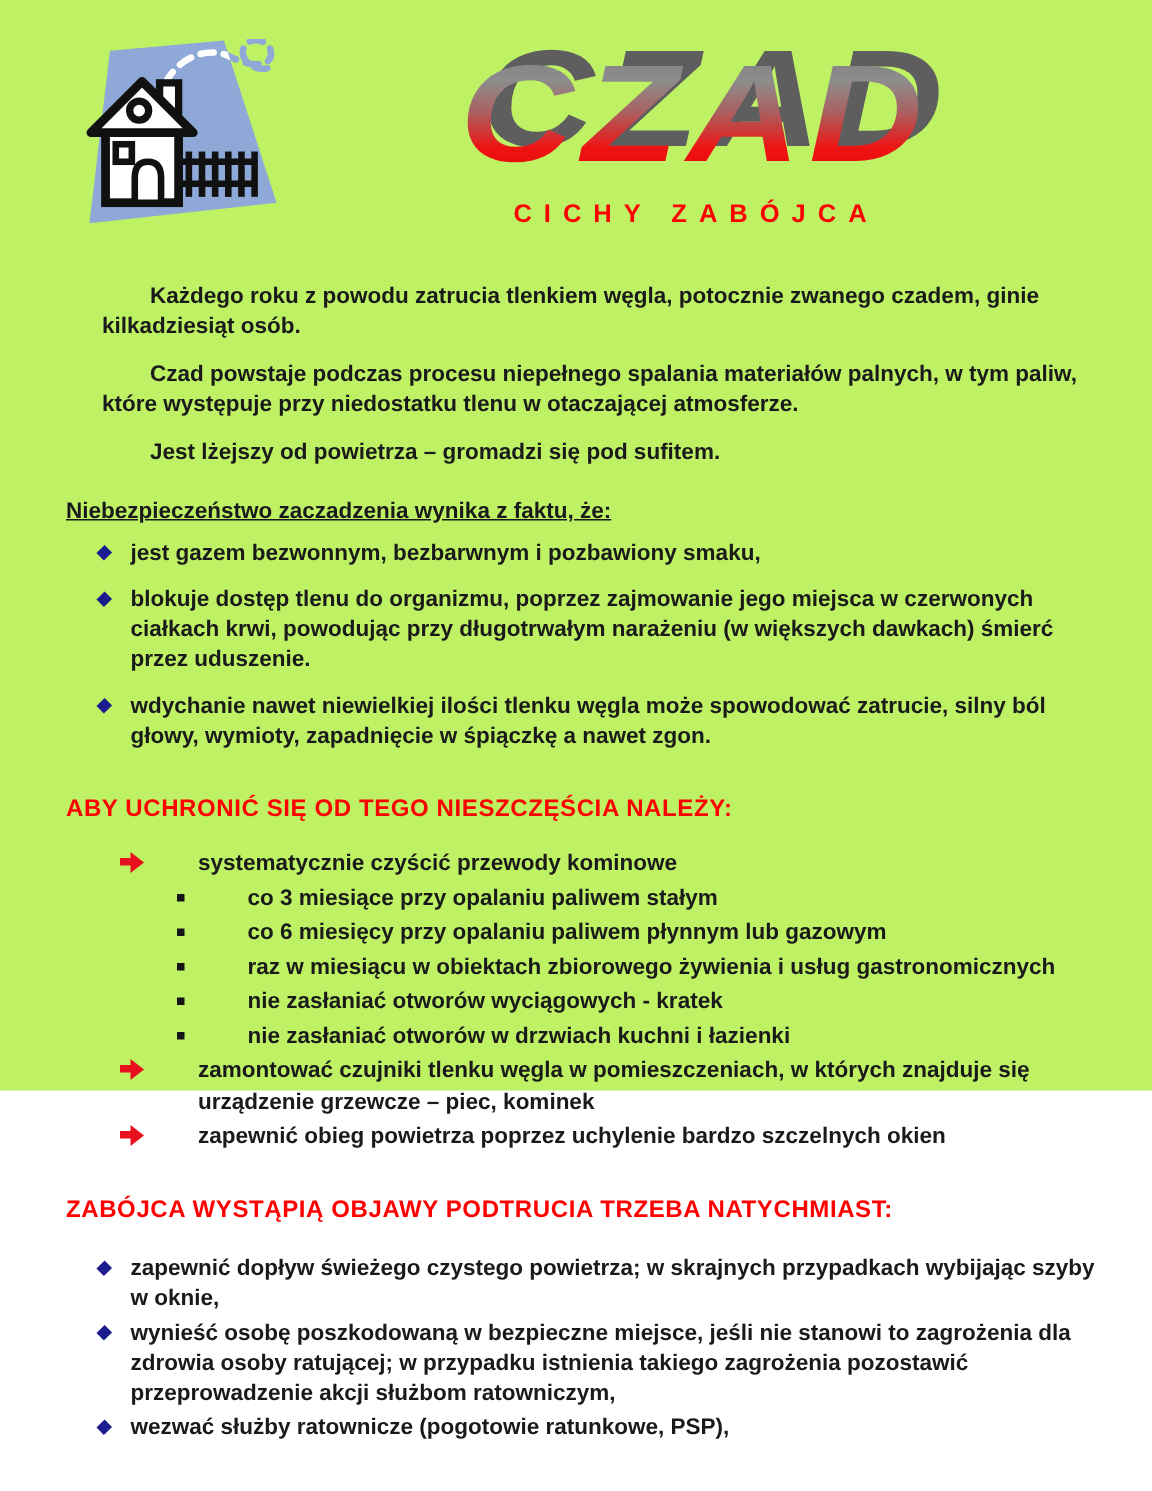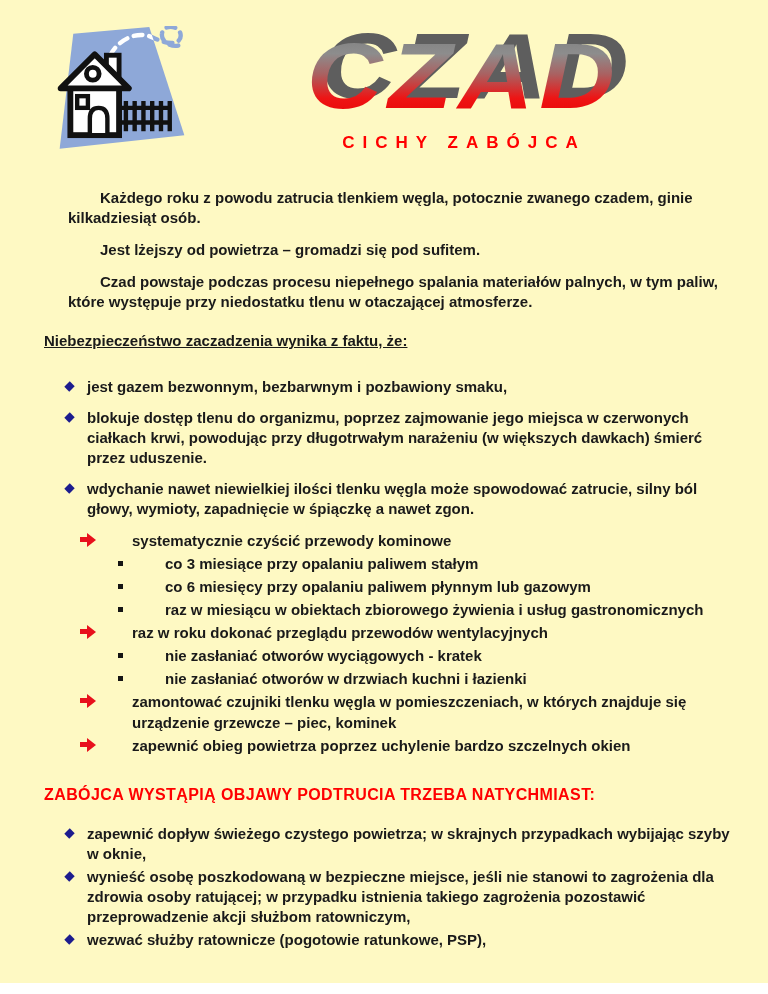--- a/index.html
+++ b/index.html
@@ -1,19 +1,19 @@
 <!DOCTYPE html>
 <html lang="pl"><head>
 <meta charset="utf-8">
 <style>
   html,body{margin:0;padding:0;background:#ffffff;}
   body{width:768px;height:994px;overflow:hidden;
        font-family:"Liberation Sans","DejaVu Sans",sans-serif;
        font-weight:bold;color:#1a1a1a;}
-  .page{width:768px;height:983px;position:relative;background:#fef9c3;}
+  .page{width:768px;height:727px;position:relative;background:#bef264;}
 
   
   .header{display:flex;align-items:flex-start;padding:26px 40px 0 44px;height:150px;}
   .house-art{flex:none;width:156px;height:152px;}
   .logo-block{flex:1;text-align:center;padding-top:8px;}
   .logo-word{position:relative;display:inline-block;font-style:italic;font-weight:bold;
              font-size:92px;line-height:0.92;letter-spacing:5px;
              transform:scaleX(1.14);transform-origin:50% 50%;}
   .logo-word .shadow{position:absolute;left:12px;top:-10px;color:#5e5e5e;white-space:nowrap;}
   .logo-word .face{position:relative;color:#e00000;white-space:nowrap;}
@@ -22,21 +22,21 @@
       background:linear-gradient(180deg,#7a7a7a 0%,#8d8d8d 28%,#a96262 48%,#ee1414 72%,#e60000 100%);
       -webkit-background-clip:text;background-clip:text;color:transparent;}
   }
   .logo-subtitle{margin-top:14px;font-size:17px;letter-spacing:8px;color:#ff0000;}
 
   
   .intro{padding:12px 40px 0 68px;}
   .intro p{margin:0 0 12px 0;font-size:15px;line-height:20px;text-indent:32px;}
 
   
-  .u-heading{margin:20px 0 24px 44px;font-size:15px;text-decoration:underline;}
+  .u-heading{margin:20px 0 6px 44px;font-size:15px;text-decoration:underline;}
   .red-heading{margin:30px 40px 16px 44px;font-size:16px;color:#ff0000;letter-spacing:0.4px;}
 
   
   ul.doc-list{list-style:none;margin:0;}
   ul.blue-list{padding:4px 38px 0 66px;}
   ul.blue-list li{margin-bottom:11px;justify-content:flex-end;}
   ul.blue-list.tight li{margin-bottom:3px;}
   ul.arrow-list{padding:0 30px 0 80px;}
   ul.arrow-list li{margin-bottom:2px;gap:28px;}
   .li{display:flex;align-items:flex-start;font-size:15px;line-height:20px;}
@@ -103,60 +103,57 @@
       <div class="logo-word">
         <span class="shadow">CZAD</span>
         <span class="face">CZAD</span>
       </div>
       <div class="logo-subtitle">CICHY ZABÓJCA</div>
     </div>
   </div>
 
   <div class="intro">
     <p>Każdego roku z powodu zatrucia tlenkiem węgla, potocznie zwanego czadem, ginie kilkadziesiąt osób.</p>
+    <p>Czad powstaje podczas procesu niepełnego spalania materiałów palnych, w tym paliw, które występuje przy niedostatku tlenu w otaczającej atmosferze.</p>
     <p>Jest lżejszy od powietrza – gromadzi się pod sufitem.</p>
-    <p>Czad powstaje podczas procesu niepełnego spalania materiałów palnych, w tym paliw, które występuje przy niedostatku tlenu w otaczającej atmosferze.</p>
   </div>
 
   <h3 class="u-heading">Niebezpieczeństwo zaczadzenia wynika z faktu, że:</h3>
   <ul class="doc-list blue-list">
       <li class="li diamond">
         <span class="marker diamond"></span>
         <span class="txt">jest gazem bezwonnym, bezbarwnym i pozbawiony smaku,</span>
       </li>
       <li class="li diamond">
         <span class="marker diamond"></span>
         <span class="txt">blokuje dostęp tlenu do organizmu, poprzez zajmowanie jego miejsca w czerwonych ciałkach krwi, powodując przy długotrwałym narażeniu (w większych dawkach) śmierć przez uduszenie.</span>
       </li>
       <li class="li diamond">
         <span class="marker diamond"></span>
         <span class="txt">wdychanie nawet niewielkiej ilości tlenku węgla może spowodować zatrucie, silny ból głowy, wymioty, zapadnięcie w śpiączkę a nawet zgon.</span>
       </li>
     </ul>
 
+  <h3 class="red-heading">ABY UCHRONIĆ SIĘ OD TEGO NIESZCZĘŚCIA NALEŻY:</h3>
   <ul class="doc-list arrow-list">
       <li class="li arrow">
         <span class="marker arrow"></span>
         <span class="txt">systematycznie czyścić przewody kominowe</span>
       </li>
       <li class="li square">
         <span class="marker square"></span>
         <span class="txt">co 3 miesiące przy opalaniu paliwem stałym</span>
       </li>
       <li class="li square">
         <span class="marker square"></span>
         <span class="txt">co 6 miesięcy przy opalaniu paliwem płynnym lub gazowym</span>
       </li>
       <li class="li square">
         <span class="marker square"></span>
         <span class="txt">raz w miesiącu w obiektach zbiorowego żywienia i usług gastronomicznych</span>
-      </li>
-      <li class="li arrow">
-        <span class="marker arrow"></span>
-        <span class="txt">raz w roku dokonać przeglądu przewodów wentylacyjnych</span>
       </li>
       <li class="li square">
         <span class="marker square"></span>
         <span class="txt">nie zasłaniać otworów wyciągowych - kratek</span>
       </li>
       <li class="li square">
         <span class="marker square"></span>
         <span class="txt">nie zasłaniać otworów w drzwiach kuchni i łazienki</span>
       </li>
       <li class="li arrow">

